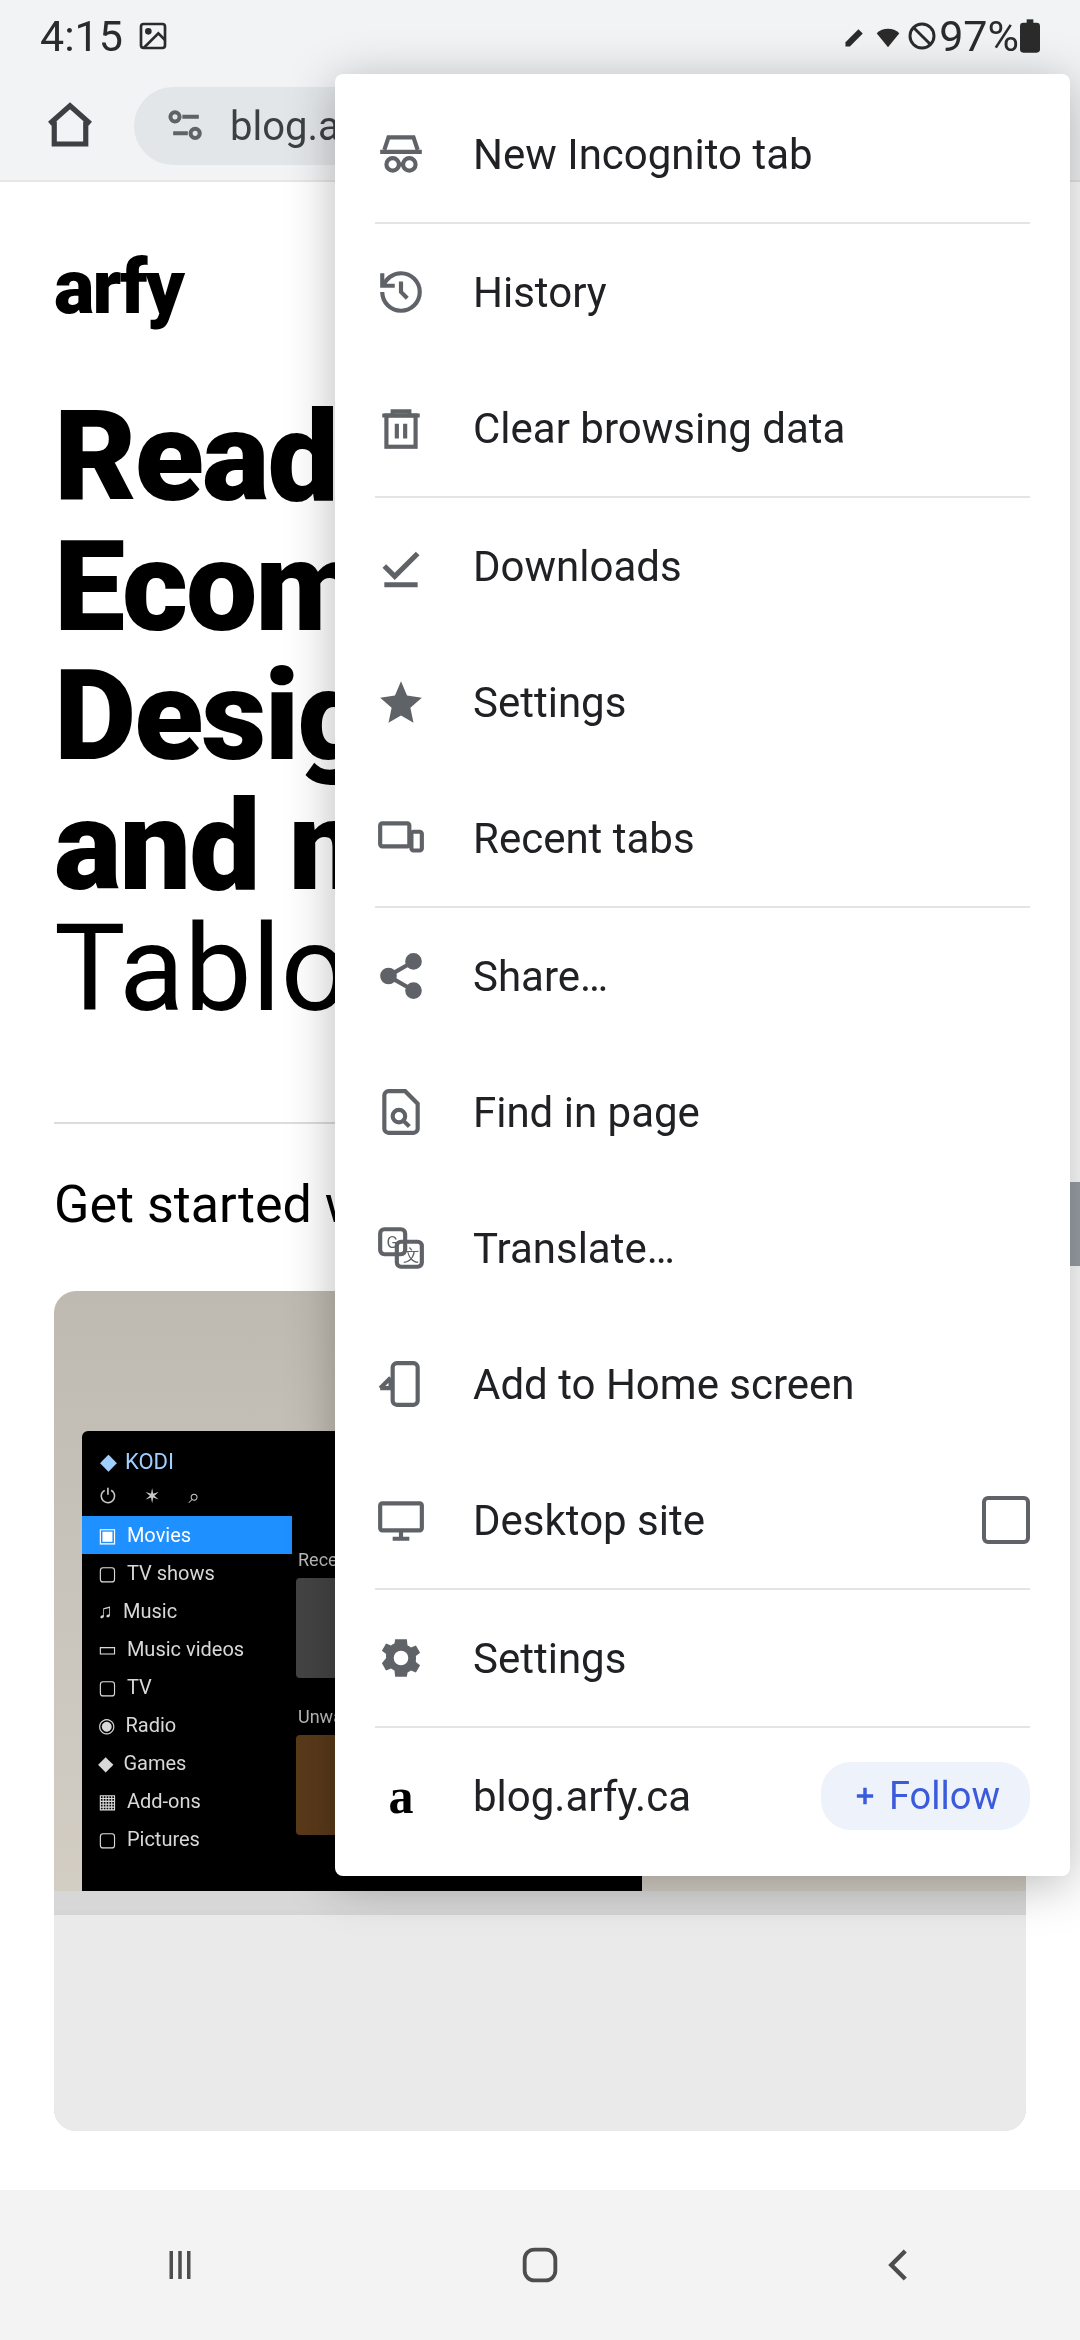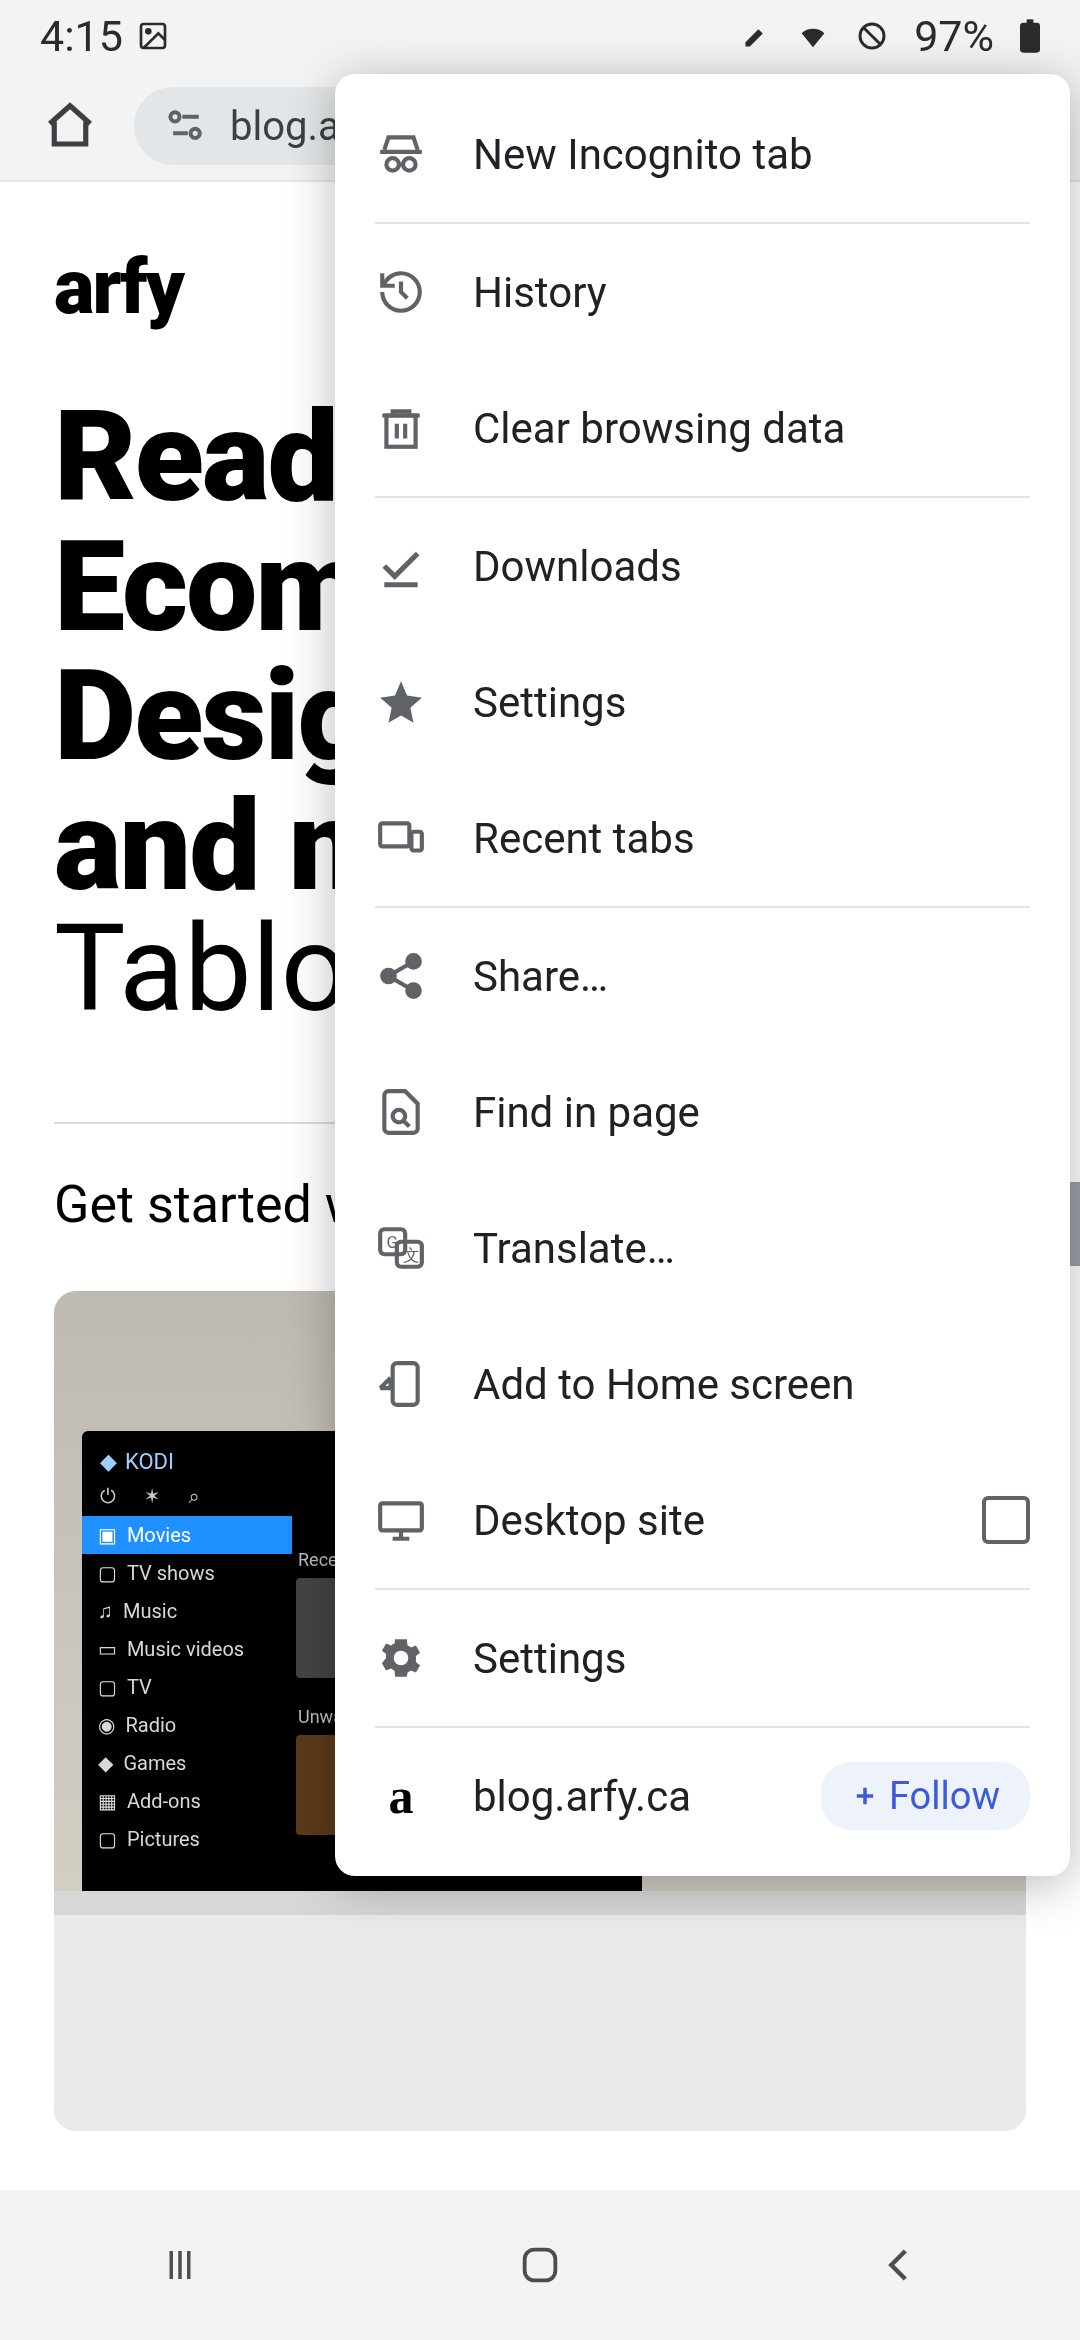--- a/index.html
+++ b/index.html
@@ -16,21 +16,21 @@
   .status-bar {
     height: 72px;
     display: flex;
     justify-content: space-between;
     align-items: center;
     padding: 0 40px;
     font-size: 43px;
     color: #2b2b2b;
   }
   .status-left { display: flex; align-items: center; gap: 14px; }
-  .status-right { display: flex; align-items: center; gap: 26px; }
+  .status-right { display: flex; align-items: center; gap: 1px; }
   .status-icon { display: inline-flex; }
 
   
   .browser-bar {
     height: 108px;
     display: flex;
     align-items: center;
     padding: 0 30px;
     gap: 24px;
   }
@@ -120,21 +120,21 @@
     display:flex; align-items:center; justify-content:center;
   }
 
   
   .menu {
     position: absolute;
     top: 74px;
     right: 10px;
     width: 735px;
     background: #fff;
-    border-radius: 20px;
+    border-radius: 8px;
     box-shadow: 0 8px 50px rgba(0,0,0,0.28);
     padding: 12px 0;
     z-index: 50;
   }
   .menu-item {
     display: flex;
     align-items: center;
     padding: 0 40px;
     height: 136px;
     gap: 46px;

